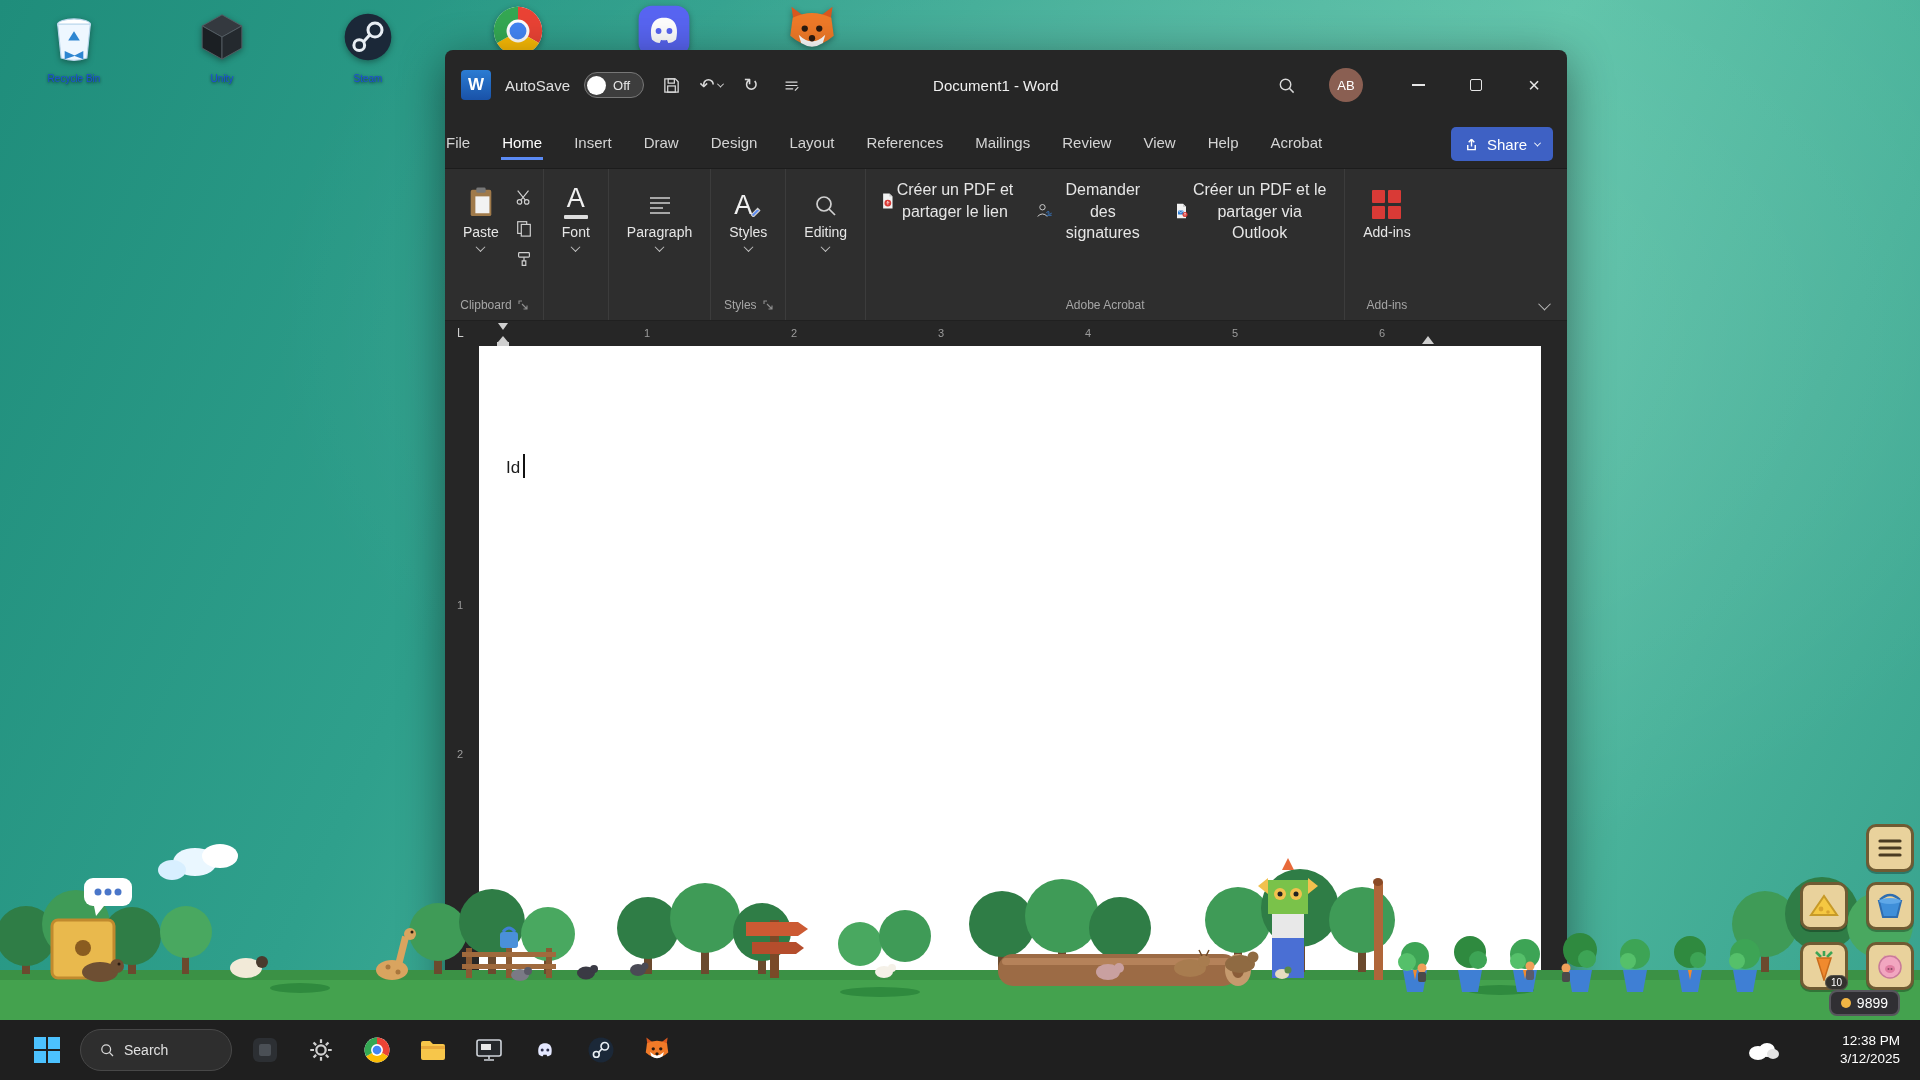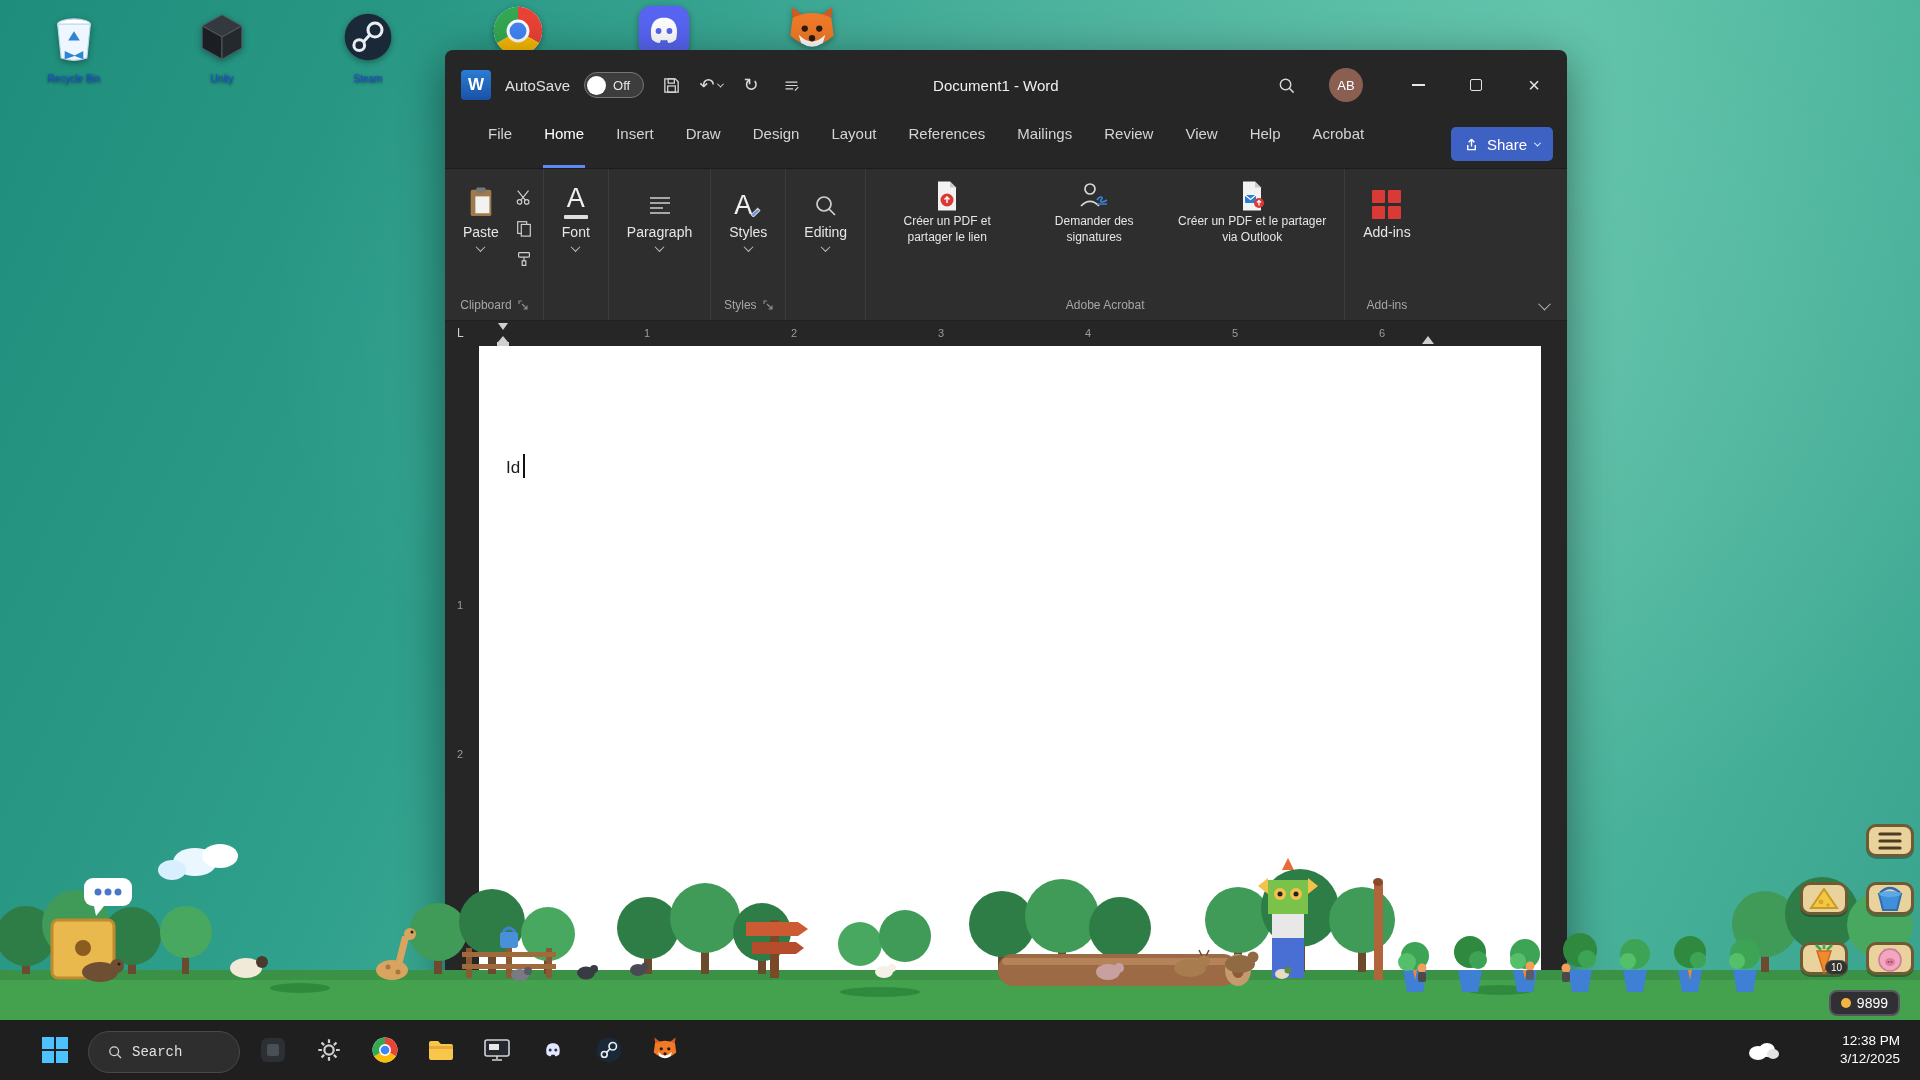--- a/index.html
+++ b/index.html
@@ -42,39 +42,39 @@
   .cv.sm { width:5px; height:5px; }
   .title { position:absolute; left:45%; transform:translateX(-50%); font-size:15px; color:#f0f0f0; white-space:nowrap;margin-left:46px; }
   .tb-right { position:absolute; right:4px; top:0; height:100%; display:flex; align-items:center; }
   .avatar { width:34px; height:34px; border-radius:50%; background:#8a5f52; color:#fff; font-size:13px;
     display:flex; align-items:center; justify-content:center; margin:0 26px 0 30px; }
   .wbtn { width:58px; height:70px; display:flex; align-items:center; justify-content:center; color:#e6e6e6; }
   .min-glyph { width:13px; height:2px; background:#e6e6e6; }
   .max-glyph { width:12px; height:12px; border:1.4px solid #e6e6e6; border-radius:2px; }
   .close-glyph { font-size:20px; line-height:1; }
 
-  .menubar { height:48px; display:flex; gap:30px; padding-left:42px; position:relative; font-size:15px; color:#d4d4d4; }
+  .menubar { height:48px; display:flex; align-items:center; gap:30px; position:relative; font-size:15px; color:#d4d4d4; }
   .mtab { padding:5px 1px 9px; }
   .mtab.active { color:#fff; box-shadow:inset 0 -3px 0 #5b8bf5; }
   .share-btn { position:absolute; right:14px; top:7px; height:34px; background:#3e61c4; border-radius:5px; color:#fff;
     display:flex; align-items:center; gap:8px; padding:0 13px; font-size:15px; }
 
   .ribbon { height:152px; background:#2e2e2e; display:flex; position:relative; border-top:1px solid #1c1c1c; }
   .rgroup { display:flex; flex-direction:column; border-right:1px solid #3c3c3c; padding-top:8px; flex-shrink:0; }
   .rgc { flex:1; display:flex; align-items:flex-start; justify-content:center; gap:4px; padding:0 8px; }
   .rlabel { height:30px; display:flex; align-items:center; justify-content:center; gap:6px; font-size:12px; color:#a6a6a6; }
   .bigbtn { display:flex; flex-direction:column; align-items:center; gap:5px; padding:4px 10px; border-radius:4px; color:#e6e6e6; font-size:14px; }
   .bigbtn .icon { height:38px; display:flex; align-items:flex-end; justify-content:center; }
   .bigbtn .cv { color:#c0c0c0; }
   .smallcol { display:flex; flex-direction:column; gap:11px; padding-top:10px; }
   .smallicon { width:22px; height:20px; display:flex; align-items:center; justify-content:center; color:#d0d0d0; }
   .bigA { font-size:27px; color:#f0f0f0; line-height:1; }
   .fontcol { display:flex; flex-direction:column; align-items:center; gap:3px; }
   .abar { width:24px; height:4px; background:#dedede; border-radius:1px; }
-  .adobebtn { display:flex; flex-direction:column; align-items:center; gap:0; padding:2px 6px; font-size:12px; color:#e6e6e6;
+  .adobebtn { display:flex; flex-direction:row; align-items:center; gap:0; padding:2px 6px; font-size:16px; color:#e6e6e6;
     text-align:center; line-height:1.35; }
   .adobebtn .albl { display:block; }
   .a1 { width:146px; } .a2 { width:168px; } .a3 { width:128px; }
   .addins-grid { display:grid; grid-template-columns:13px 13px; grid-gap:3px; }
   .addins-grid div { width:13px; height:13px; background:#d93a36; border-radius:1px; }
   .ribbon-collapse { position:absolute; right:18px; bottom:10px; color:#bbb; }
   .launcher { opacity:.85; }
 
   .ruler { height:26px; background:#262626; position:relative; border-top:1px solid #202020; }
   .rtab { position:absolute; left:12px; top:5px; font-size:12px; color:#cfcfcf; }
@@ -87,31 +87,31 @@
 
   .docarea { position:absolute; top:296px; bottom:0; left:0; right:0; background:#262626; }
   .vruler { position:absolute; left:0; top:0; bottom:0; width:34px; }
   .vnum { position:absolute; left:12px; font-size:11px; color:#9c9c9c; }
   .page { position:absolute; left:34px; right:26px; top:0; bottom:-40px; background:#fff; }
   .doctext { position:absolute; left:27px; top:112px; font-size:17px; color:#1c1c1c; }
   .caret { position:absolute; left:44px; top:108px; width:1.5px; height:24px; background:#111; }
 
   
   .game { position:absolute; left:0; bottom:60px; width:1920px; height:200px; z-index:5; pointer-events:none; }
-  .gbtn { position:absolute; width:48px; height:33px; border-radius:10px; background:#e9d29c; border:3px solid #6f5b33;
+  .gbtn { position:absolute; width:48px; height:48px; border-radius:10px; background:#e9d29c; border:3px solid #6f5b33;
     box-shadow:0 2px 0 rgba(0,0,0,.28); display:flex; align-items:center; justify-content:center; z-index:6; }
   .gbadge-num { position:absolute; right:-3px; bottom:-3px; background:#33322e; color:#fff; font-size:10px;
     border-radius:8px; padding:1px 5px; border:1px solid #55524a; }
   .gcurrency { position:absolute; right:20px; top:990px; background:#302f33; border:2px solid #57555c; border-radius:8px;
     color:#fff; font-size:14px; padding:3px 10px; display:flex; align-items:center; gap:6px; z-index:6; }
   .coin { width:10px; height:10px; border-radius:50%; background:#f2b544; }
 
   
   .taskbar { position:absolute; left:0; bottom:0; width:100%; height:60px; background:#1f1f1f; display:flex; align-items:center; z-index:10; }
-  .tb-apps { display:flex; align-items:flex-end; gap:10px; padding-left:32px;font-family:Liberation Mono, monospace; }
+  .tb-apps { display:flex; align-items:center; gap:10px; padding-left:24px; }
   .tbtn { width:46px; height:46px; border-radius:6px; display:flex; align-items:center; justify-content:center; }
   .winlogo { display:grid; grid-template-columns:12px 12px; grid-gap:2px; }
   .winlogo div { width:12px; height:12px; background:#4cc2ff; }
   .searchbox { height:42px; min-width:152px; border-radius:21px; background:#2e2e2e; border:1px solid #484848;
     display:flex; align-items:center; gap:9px; padding:0 18px; color:#e0e0e0; font-size:14px; }
   .tray { margin-left:auto; display:flex; align-items:center; gap:14px; padding-right:20px; }
   .clock { text-align:right; color:#fff; font-size:13.5px; line-height:1.35;margin-left:46px; }
 </style>
 </head>
 <body>

